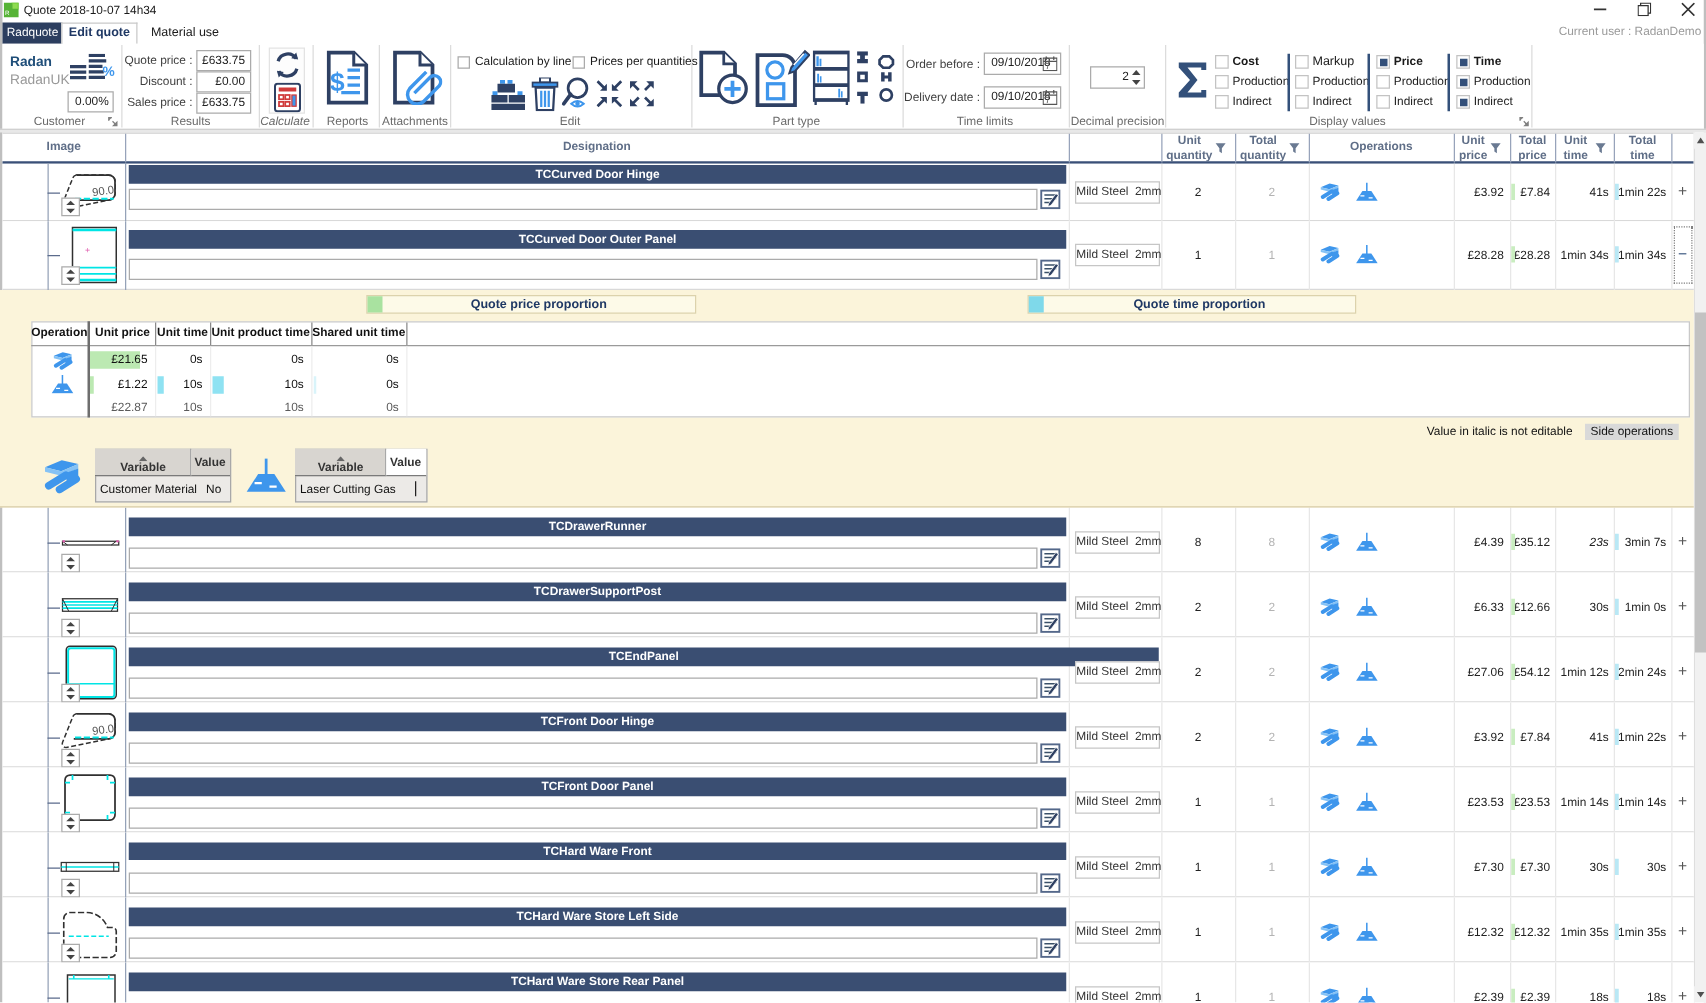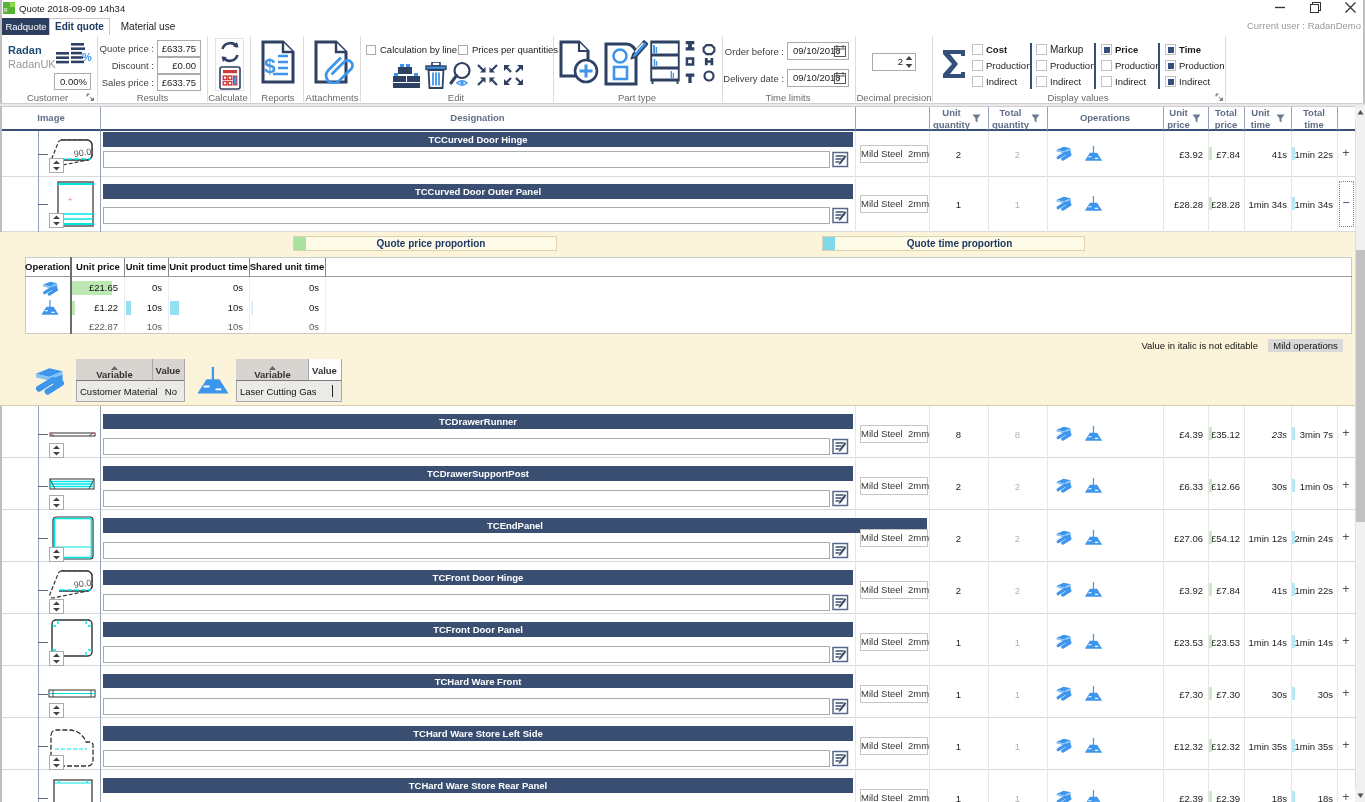--- a/index.html
+++ b/index.html
@@ -13,21 +13,21 @@
 .cell{line-height:15px}
 </style></head><body>
 <div class="" style="left:0px;top:0px;width:2px;height:802px;background:#BFBFBF"></div>
 <div class="" style="left:1363px;top:0px;width:2px;height:802px;background:#BFBFBF"></div>
 <div class="" style="left:3px;top:2px;width:12px;height:12px;"><svg width="12" height="12" viewBox="0 0 12 12">
       <rect width="12" height="12" fill="#56B336"></rect>
       <path d="M6 0 h6 v6 Z" fill="#7BCF3F"></path>
       <rect x="7" y="1" width="4" height="4" fill="#8FDB52"></rect>
       <text x="1" y="10" font-size="5" fill="#fff">R</text>
     </svg></div>
-<div class="" style="left:19px;top:2px;width:250px;height:13px;font-size:9.5px;color:#1A1A1A;line-height:13px">Quote 2018-09-09 14h34</div>
+<div class="" style="left:19px;top:2px;width:250px;height:13px;font-size:9.5px;color:#1A1A1A;line-height:13px">Quote 2018-10-07 14h34</div>
 <div class="c" style="left:1265px;top:2px;width:30px;height:14px;"><svg width="11" height="11" viewBox="0 0 11 11">
       <line x1="0" y1="5.5" x2="10" y2="5.5" stroke="#333" stroke-width="1.3"></line>
     </svg></div>
 <div class="c" style="left:1300px;top:2px;width:30px;height:14px;"><svg width="11" height="11" viewBox="0 0 11 11">
       <rect x="2.5" y="0.5" width="8" height="8" fill="#fff" stroke="#333"></rect>
       <rect x="0.5" y="2.5" width="8" height="8" fill="#fff" stroke="#333"></rect>
     </svg></div>
 <div class="c" style="left:1335px;top:2px;width:30px;height:14px;"><svg width="11" height="11" viewBox="0 0 11 11">
       <path d="M0.5 0.5 L10.5 10.5 M10.5 0.5 L0.5 10.5" stroke="#333" stroke-width="1.2"></path>
     </svg></div>
@@ -87,21 +87,21 @@
 <rect x="1" y="1" width="20" height="22" rx="2" fill="#fff" stroke="#2E4063" stroke-width="1.6"></rect>
 <rect x="4" y="4" width="14" height="3.2" fill="#D03A3A"></rect>
 <g fill="none" stroke="#D03A3A" stroke-width="1.4">
         <rect x="4.2" y="10" width="3.6" height="3.4"></rect>
         <rect x="9.2" y="10" width="3.6" height="3.4"></rect>
         <rect x="4.2" y="15.5" width="3.6" height="3.4"></rect>
         <rect x="9.2" y="15.5" width="3.6" height="3.4"></rect>
       </g>
 <rect x="14.5" y="10" width="3.4" height="9" fill="#3E96EC" stroke="#D03A3A" stroke-width="1"></rect>
     </svg></div>
-<div class="lbl" style="left:192px;top:92px;width:72px;height:11px;">Calculate</div>
+<div class="lbl" style="left:192px;top:92px;width:72px;height:11px;font-style:italic;">Calculate</div>
 <div class="" style="left:261px;top:40px;width:34px;height:44px;"><svg width="34" height="44" viewBox="0 0 34 44">
 <path d="M2 2 H22 L32 12 V42 H2 Z" fill="#fff" stroke="#2E4063" stroke-width="3"></path>
 <path d="M22 2 L22 12 H32" fill="#fff" stroke="#2E4063" stroke-width="2.4"></path>
 <g stroke="#3E96EC" stroke-width="2.6">
         <path d="M17 16 h10 M17 22 h10 M17 28 h10 M12 34 h15"></path>
       </g>
 <text x="3" y="33" font-size="21" font-weight="bold" fill="#3E96EC">$</text>
     </svg></div>
 <div class="lbl" style="left:242px;top:92px;width:72px;height:11px;">Reports</div>
 <div class="" style="left:314px;top:40px;width:40px;height:44px;"><svg width="40" height="44" viewBox="0 0 40 44">
@@ -911,21 +911,21 @@
 <div class="r cell i" style="left:249px;top:281px;width:70px;height:14px;color:#111;line-height:14px">0s</div>
 <div class="r cell i" style="left:72px;top:301px;width:46px;height:14px;color:#111;line-height:14px">£1.22</div>
 <div class="r cell i" style="left:124px;top:301px;width:38px;height:14px;color:#111;line-height:14px">10s</div>
 <div class="r cell i" style="left:168px;top:301px;width:75px;height:14px;color:#111;line-height:14px">10s</div>
 <div class="r cell i" style="left:249px;top:301px;width:70px;height:14px;color:#111;line-height:14px">0s</div>
 <div class="r cell " style="left:72px;top:320px;width:46px;height:14px;color:#5A5A5A;line-height:14px">£22.87</div>
 <div class="r cell " style="left:124px;top:320px;width:38px;height:14px;color:#5A5A5A;line-height:14px">10s</div>
 <div class="r cell " style="left:168px;top:320px;width:75px;height:14px;color:#5A5A5A;line-height:14px">10s</div>
 <div class="r cell " style="left:249px;top:320px;width:70px;height:14px;color:#5A5A5A;line-height:14px">0s</div>
 <div class="r i" style="left:1118px;top:340px;width:140px;height:12px;line-height:12px;color:#111">Value in italic is not editable</div>
-<div class="c" style="left:1268px;top:339px;width:75px;height:13px;background:#D9D9D9;line-height:13px;color:#111">Mild operations</div>
+<div class="c" style="left:1268px;top:339px;width:75px;height:13px;background:#D9D9D9;line-height:13px;color:#111">Side operations</div>
 <div class="" style="left:33px;top:365px;width:32px;height:32px;"><svg width="32" height="30" viewBox="0 0 16 15">
 <path d="M1.5 4.4 L8.2 1.6 L14.8 3.1 L8 6 Z" fill="#3E96EC"></path>
 <path d="M1.5 4.4 L8 6 L14.8 3.1 L14.8 4.9 L8 7.8 L1.5 6.2 Z" fill="#85C2F5"></path>
 <g stroke="#3E96EC" stroke-width="3" stroke-linecap="round">
         <path d="M3 11.8 L9.8 7.6"></path>
         <path d="M7.3 13.3 L14 9.1"></path>
       </g>
 <path d="M9.5 6.8 L14.8 4.9 L14.8 9.5 L10.5 11.2 Z" fill="#3E96EC"></path>
     </svg></div>
 <div class="" style="left:76px;top:359px;width:109px;height:43px;background:#ECEAE7;border:1px solid #A8A8A8"></div>

